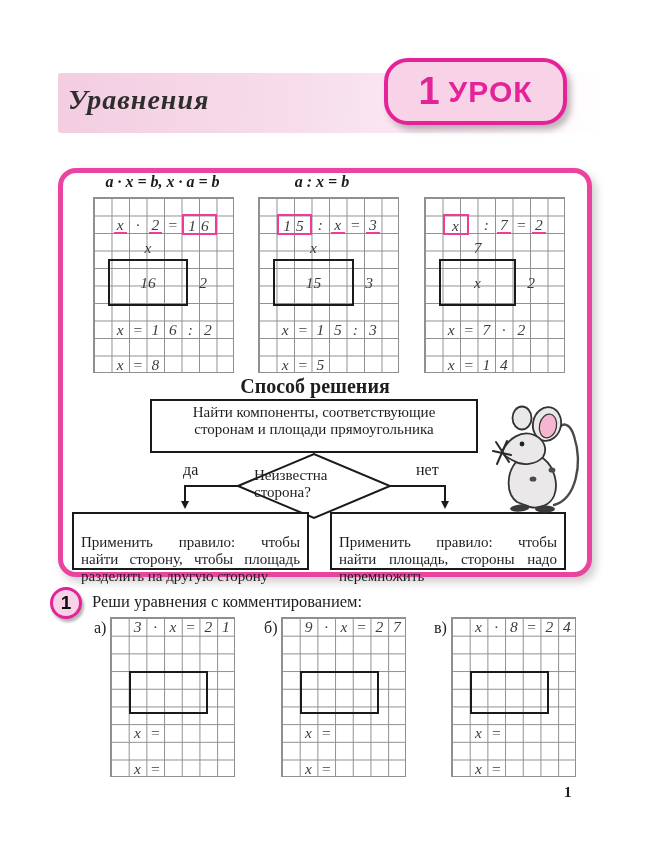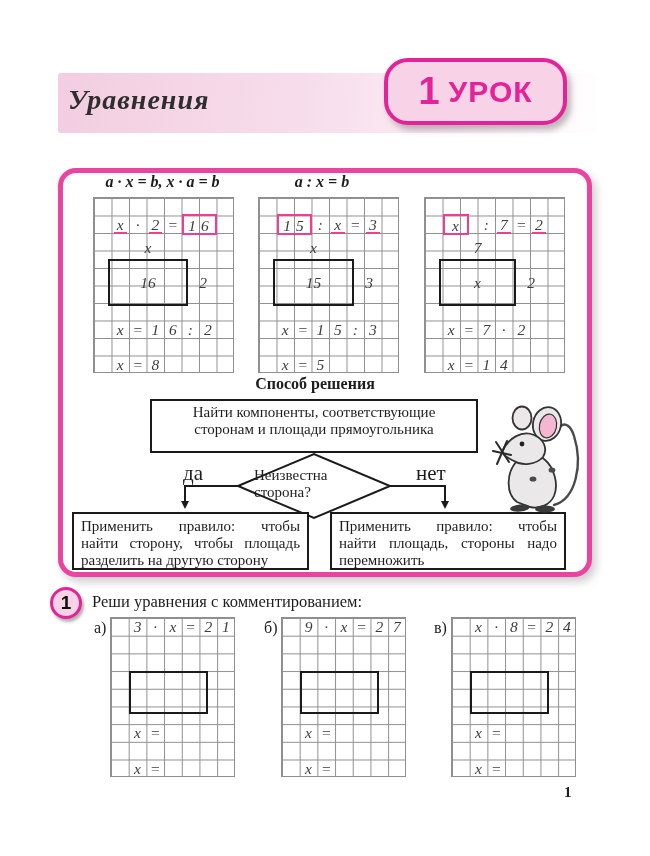--- a/index.html
+++ b/index.html
@@ -45,26 +45,26 @@
   .cellbox{display:inline-block;width:35px;height:21px;margin-top:-2px;line-height:19px;border:2px solid var(--mark);
     text-align:center;font-style:italic;font-size:15.5px;color:var(--hw);letter-spacing:5px;text-indent:4px;}
   .cellbox.narrow{width:26px;margin-right:9px;letter-spacing:0;text-indent:0;}
 
   .rect{position:absolute;border:2px solid #1a1a1a;background:transparent;}
   .diag-top{position:absolute;text-align:center;font-style:italic;font-size:15.5px;color:var(--hw);}
   .diag-in{position:absolute;text-align:center;font-style:italic;font-size:15.5px;color:var(--hw);}
   .diag-side{position:absolute;text-align:center;font-style:italic;font-size:15.5px;color:var(--hw);}
 
   
-  .method-heading{position:absolute;left:150px;top:375px;width:330px;text-align:center;font-weight:bold;font-size:16px;}
+  .method-heading{position:absolute;left:150px;top:375px;width:330px;text-align:center;font-weight:bold;font-size:20px;}
   .flow-box{position:absolute;border:2px solid #1a1a1a;background:#fff;font-size:15px;}
   .flow-box.top{left:150px;top:399px;width:328px;height:54px;padding-top:3px;text-align:center;}
-  .flow-box.bottom{padding:4px 7px 0 7px;line-height:17px;}
+  .flow-box.bottom{padding:20px 7px 0 7px;line-height:17px;}
   .jline{text-align:justify;text-align-last:justify;}
-  .flow-label{position:absolute;font-size:21px;}
+  .flow-label{position:absolute;font-size:16px;}
   .diamond-text{position:absolute;left:254px;top:467px;width:120px;font-size:15px;line-height:17px;}
   svg.connectors{position:absolute;left:58px;top:390px;pointer-events:none;}
 
   
   .ex-badge{position:absolute;left:50px;top:587px;width:32px;height:32px;border-radius:50%;
     background:var(--accent-light);border:3px solid var(--accent);box-shadow:2px 3px 3px rgba(0,0,0,.3);
     display:flex;align-items:center;justify-content:center;
     font-family:"Liberation Sans","DejaVu Sans",sans-serif;font-weight:bold;font-size:19px;color:#111;}
   .ex-prompt{position:absolute;left:92px;top:592px;font-size:16.5px;}
   .ex-label{position:absolute;font-size:16px;}

